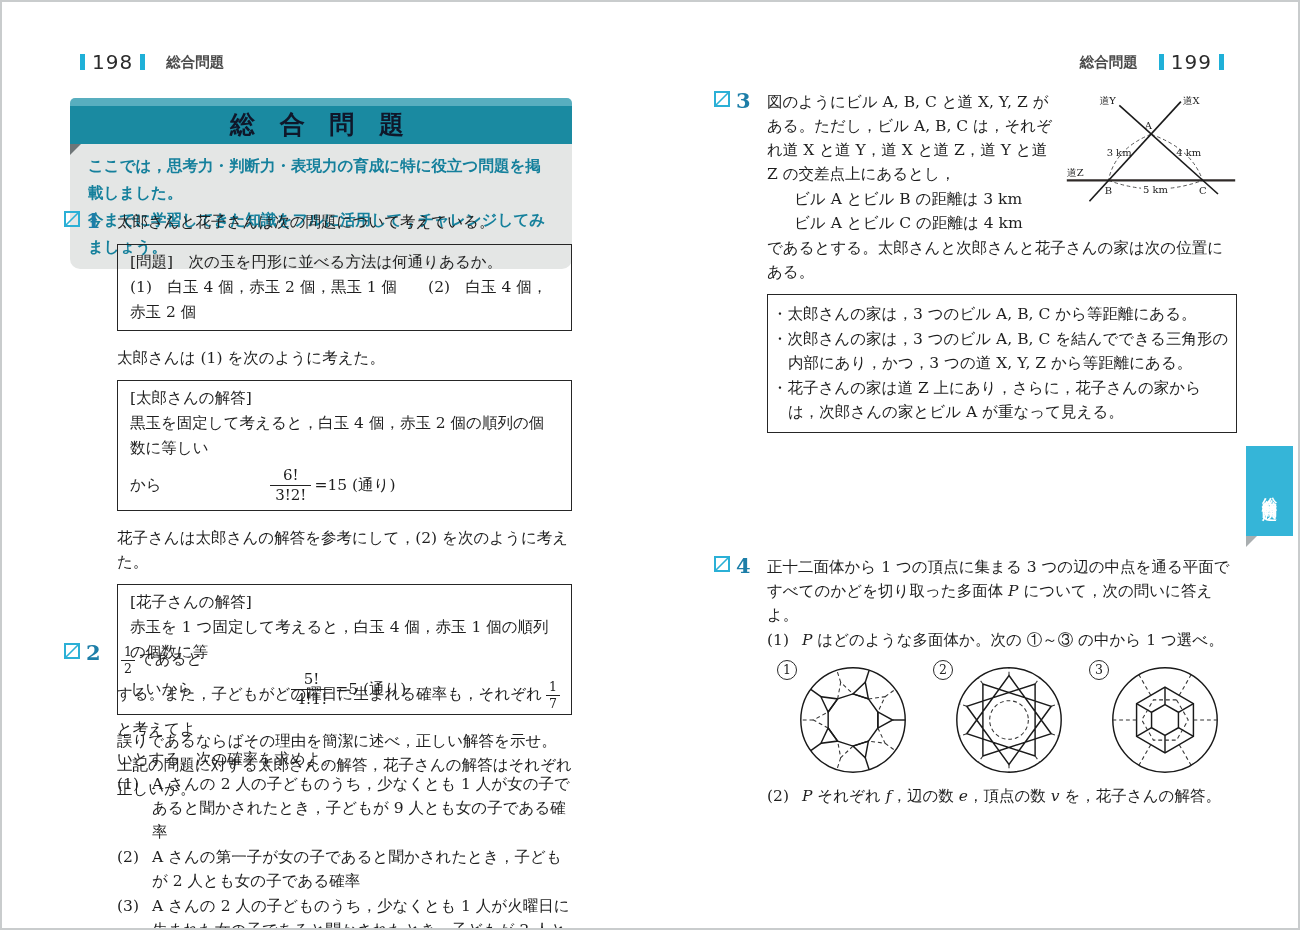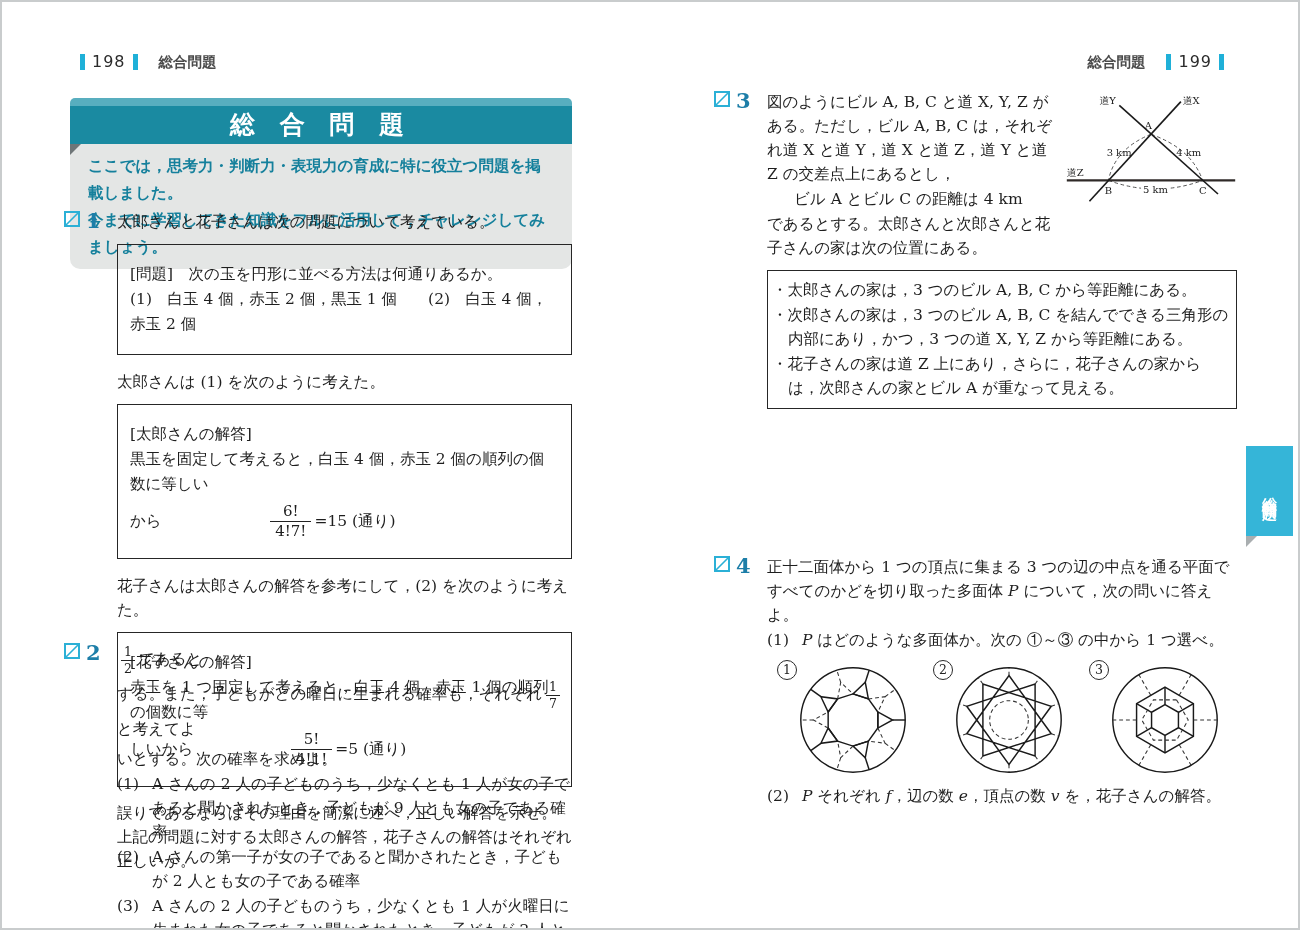--- a/index.html
+++ b/index.html
@@ -6,40 +6,40 @@
   .spread{position:relative;width:1300px;height:930px;background:#ffffff;
     border:2px solid #c9cccd;box-sizing:border-box;overflow:hidden;
     font-family:"DejaVu Serif","Liberation Serif",serif;color:#1e1e1e;
     font-size:15.5px;line-height:24px;}
   .sans{font-family:"DejaVu Sans","Liberation Sans",sans-serif;}
 
   
   .pg-header{position:absolute;display:flex;align-items:center;gap:7px;
     font-family:"DejaVu Sans","Liberation Sans",sans-serif;font-size:15px;color:#3a3a3a;}
   .bar{display:inline-block;width:5px;height:16px;background:#1fb0d8;}
-  .pg-num{font-size:16px;letter-spacing:1px;color:#2b2b2b;}
+  .pg-num{font-size:20px;letter-spacing:1px;color:#2b2b2b;}
   .pg-sec{font-weight:bold;color:#4a4a4a;margin:0 14px;font-size:14.5px;}
 
   
   .banner{position:absolute;left:68px;top:96px;width:502px;}
   .banner .strip{height:8px;background:#58aebf;border-radius:5px 5px 0 0;}
-  .banner .band{height:38px;background:#1a8aa1;color:#ffffff;display:flex;align-items:center;justify-content:center;
+  .banner .band{height:38px;background:#1a8aa1;color:#0f172a;display:flex;align-items:center;justify-content:center;
     font-family:"DejaVu Sans","Liberation Sans",sans-serif;font-weight:bold;font-size:25px;letter-spacing:8px;}
   .banner .sub{background:#e4e6e5;border-radius:0 0 10px 10px;padding:8px 20px 9px 18px;
     color:#15809c;font-weight:bold;font-size:15.5px;line-height:27px;}
   .fold{position:absolute;width:0;height:0;}
   .banner .fold{left:0;top:46px;border-top:11px solid #6f7678;border-right:11px solid transparent;}
 
   
   .problem{position:absolute;display:flex;}
   .marker{width:53px;flex:0 0 53px;display:flex;gap:6px;align-items:flex-start;padding-top:1px;}
   .marker .num{font-weight:bold;font-size:21px;line-height:20px;color:#1d7ea8;}
   .content{flex:1;min-width:0;}
 
-  .pbox{border:1.6px solid #262626;padding:17px 12px;margin:10px 0 0 0;}
+  .pbox{border:1.6px solid #262626;padding:5px 12px;margin:10px 0 0 0;}
   .pbox .ln{line-height:25px;}
   .eqrow{display:flex;align-items:center;min-height:40px;margin-top:4px;}
   .eqmid{flex:1;display:flex;align-items:center;justify-content:center;gap:3px;margin-right:55px;}
   .bfrac{display:inline-block;text-align:center;vertical-align:middle;font-size:15px;line-height:1.12;}
   .bfrac .fn{display:block;border-bottom:1.4px solid #222;padding:0 5px 1px;}
   .bfrac .fd{display:block;padding:1px 5px 0;}
   .ifrac{display:inline-block;text-align:center;vertical-align:middle;font-size:12.5px;line-height:1.1;margin:0 4px;}
   .ifrac .fn{display:block;border-bottom:1.1px solid #222;padding:0 3px 1px;}
   .ifrac .fd{display:block;padding:1px 3px 0;}
   .fline{line-height:35px;}
@@ -112,21 +112,21 @@
         <div style="margin-top:15px;">太郎さんは (1) を次のように考えた。</div>
 
         <div class="pbox">
           <div class="ln">[太郎さんの解答]</div>
           <div class="ln">黒玉を固定して考えると，白玉 4 個，赤玉 2 個の順列の個数に等しい</div>
           <div class="eqrow">
             <span>から</span>
             <span class="eqmid">
               <span class="bfrac">
                 <span class="fn">6!</span>
-                <span class="fd">4!7!</span>
+                <span class="fd">3!2!</span>
               </span>
               <span>=15 (通り)</span>
             </span>
           </div>
         </div>
 
         <div style="margin-top:15px;">花子さんは太郎さんの解答を参考にして，(2) を次のように考えた。</div>
 
         <div class="pbox">
           <div class="ln">[花子さんの解答]</div>
@@ -216,20 +216,21 @@
           <text x="92" y="38" text-anchor="middle">A</text>
           <text x="44" y="110">B</text>
           <text x="148" y="110">C</text>
           <text x="46" y="68">3 km</text>
           <text x="123" y="68">4 km</text>
           <text x="100" y="109" text-anchor="middle">5 km</text>
         </svg>
 
         <div>図のようにビル A, B, C と道 X, Y, Z がある。ただし，ビル A, B, C は，それぞれ道 X と道 Y，道 X と道 Z，道 Y と道 Z の交差点上にあるとし，</div>
         <div class="indent-lines">
+          <div>ビル A とビル B の距離は 3 km</div>
           <div>ビル A とビル C の距離は 4 km</div>
         </div>
         <div>であるとする。太郎さんと次郎さんと花子さんの家は次の位置にある。</div>
 
         <div class="pbox bullets" style="clear:right;margin-top:10px;padding:7px 4px;">
           <div class="bl">・太郎さんの家は，3 つのビル A, B, C から等距離にある。</div>
           <div class="bl">・次郎さんの家は，3 つのビル A, B, C を結んでできる三角形の内部にあり，かつ，3 つの道 X, Y, Z から等距離にある。</div>
           <div class="bl">・花子さんの家は道 Z 上にあり，さらに，花子さんの家からは，次郎さんの家とビル A が重なって見える。</div>
         </div>
 

